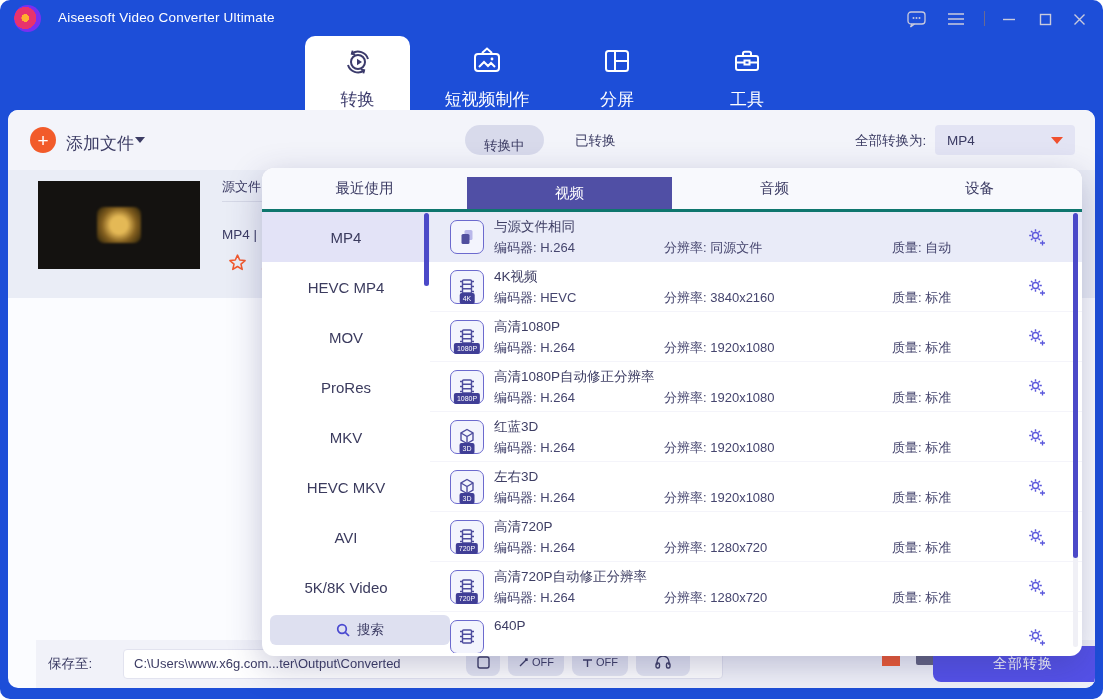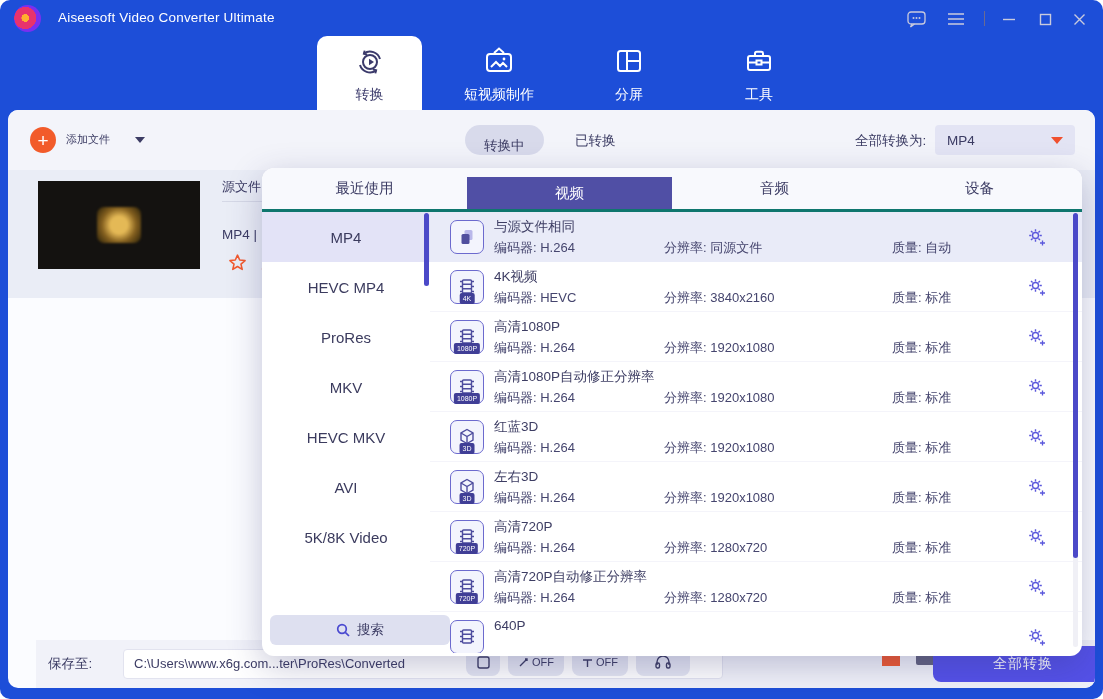--- a/index.html
+++ b/index.html
@@ -7,30 +7,30 @@
   .window{position:relative;width:1103px;height:699px;background:#1d4ed8;border-radius:10px;overflow:hidden;
     font-family:"Liberation Sans","DejaVu Sans",sans-serif;}
   
   .titlebar{position:absolute;left:0;top:0;width:100%;height:36px;}
   .logo{position:absolute;left:14px;top:5px;width:27px;height:27px;border-radius:50%;
     background:radial-gradient(circle at 42% 48%, #ffb02e 0 18%, #e8336d 19% 52%, #7a2ff0 53% 78%, #3b3a6a 79%);}
   .app-title{position:absolute;left:58px;top:10px;color:#ffffff;font-size:13.5px;letter-spacing:.2px;}
   .tb-btn{position:absolute;top:8px;width:22px;height:22px;display:flex;align-items:center;justify-content:center;cursor:default;}
   .tb-sep{position:absolute;top:11px;left:984px;width:1px;height:15px;background:#6a6a92;}
   
-  .nav-tab{position:absolute;display:flex;flex-direction:column;align-items:center;gap:7px;color:#ffffff;font-size:14px;margin-left:12px;}
+  .nav-tab{position:absolute;display:flex;flex-direction:column;align-items:center;gap:7px;color:#ffffff;font-size:17px;}
   .nav-tab .ic{display:block;}
   .nav-tab-active{left:305px;top:36px;width:105px;height:74px;background:#ffffff;border-radius:10px 10px 0 0;
     color:#3b3a6b;padding-top:10px;gap:5px;}
   
   .panel{position:absolute;left:8px;top:110px;width:1087px;height:578px;background:#fbfcff;border-radius:10px;overflow:hidden;}
   .toolbar{position:absolute;left:0;top:0;width:100%;height:60px;background:#f3f4fa;}
   .add-circle{position:absolute;left:22px;top:17px;width:26px;height:26px;border-radius:50%;background:#f25b2a;
     display:flex;align-items:center;justify-content:center;color:#fff;font-size:19px;line-height:1;}
-  .add-label{position:absolute;left:58px;top:22px;font-size:11px;color:#3c3c64;}
+  .add-label{position:absolute;left:58px;top:22px;font-size:17px;color:#3c3c64;}
   .caret-dark{display:inline-block;width:0;height:0;border-left:5px solid transparent;border-right:5px solid transparent;border-top:6px solid #3c3c64;}
   .add-caret{position:absolute;left:127px;top:27px;}
   .pill-converting{position:absolute;left:457px;top:15px;height:30px;padding:0 19px;border-radius:15px;background:#d8daeb;
     color:#3c3c64;font-size:13.5px;display:flex;align-items:flex-end;}
   .tab-converted{position:absolute;left:567px;top:22px;color:#3c3c64;font-size:13.5px;}
   .convert-all-label{position:absolute;left:847px;top:22px;color:#3c3c64;font-size:13.5px;}
   .format-select{position:absolute;left:927px;top:15px;width:140px;height:30px;background:#e3e4f4;border-radius:4px;
     color:#3c3c64;font-size:13.5px;display:flex;align-items:center;padding:0 12px;}
   .caret-orange{position:absolute;right:12px;top:12px;width:0;height:0;border-left:6px solid transparent;border-right:6px solid transparent;border-top:7px solid #f0502f;}
   
@@ -205,21 +205,21 @@
         <svg width="20" height="20" viewBox="0 0 20 20" fill="none" stroke="#f2592e" stroke-width="1.5">
           <circle cx="5" cy="15" r="2.4"></circle>
             <circle cx="15" cy="15" r="2.4"></circle>
             <path d="M6.8 13.4L15 2M13.2 13.4L5 2"></path>
         </svg>
       </span>
     </div>
 
     <div class="bottombar">
       <div class="save-label">保存至:</div>
-      <div class="save-path">C:\Users\www.x6g.com...ter\ProRes\Converted</div>
+      <div class="save-path">C:\Users\www.x6g.com...ter\Output\Converted</div>
       <div class="mini-btn" style="left:430px;width:34px;">
         <svg width="15" height="15" viewBox="0 0 15 15" fill="none" stroke="#3c3c64" stroke-width="1.4">
             <rect x="2" y="2" width="11" height="11" rx="2"></rect>
           </svg>
       </div>
       <div class="mini-btn" style="left:472px;width:56px;">
         <svg width="11" height="11" viewBox="0 0 11 11" stroke="#3c3c64" stroke-width="1.4">
             <path d="M2 9L9 2M7 2h2v2"></path>
           </svg>
         <span>OFF</span>
@@ -253,20 +253,21 @@
       <div class="popup-tab">最近使用</div>
       <div class="popup-tab active">视频</div>
       <div class="popup-tab">音频</div>
       <div class="popup-tab">设备</div>
     </div>
     <div class="popup-body">
 
       <div class="fmt-sidebar">
         <div class="fmt-side-item active">MP4</div>
         <div class="fmt-side-item">HEVC MP4</div>
+        <div class="fmt-side-item">MOV</div>
         <div class="fmt-side-item">ProRes</div>
         <div class="fmt-side-item">MKV</div>
         <div class="fmt-side-item">HEVC MKV</div>
         <div class="fmt-side-item">AVI</div>
         <div class="fmt-side-item">5K/8K Video</div>
         <div class="side-scroll"></div>
         <div class="search-btn">
           <svg width="14" height="14" viewBox="0 0 14 14" fill="none" stroke="#4a49d0" stroke-width="1.7">
             <circle cx="6" cy="6" r="4.3"></circle>
               <path d="M9.3 9.3L13 13"></path>

